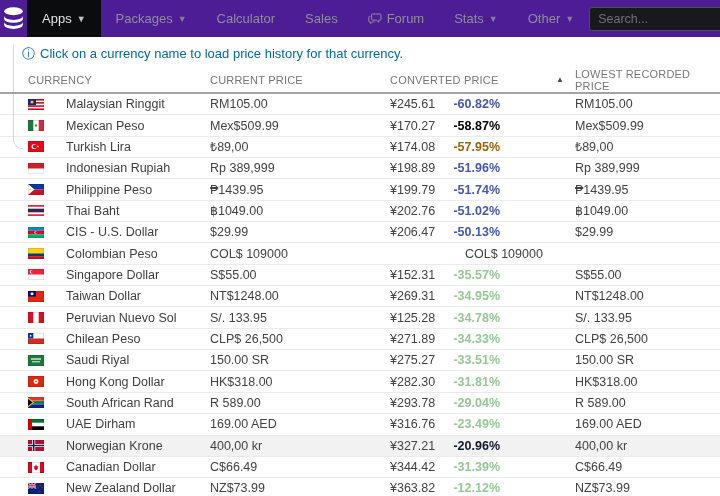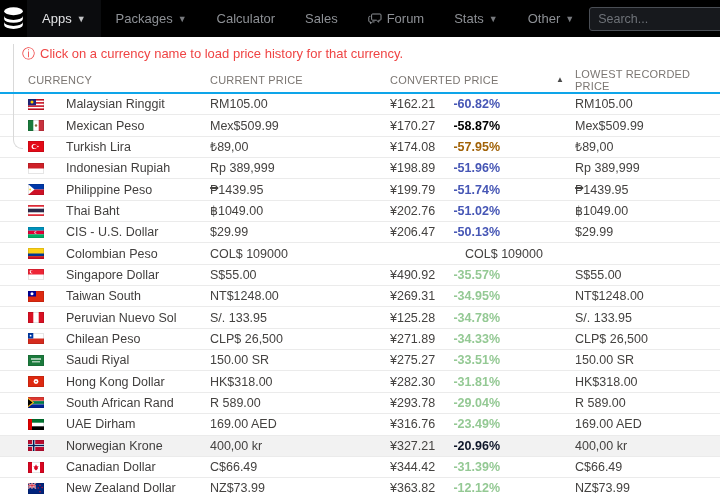--- a/index.html
+++ b/index.html
@@ -1,41 +1,41 @@
 <!DOCTYPE html>
 <html><head>
 <meta charset="utf-8">
 <style>
   html,body{margin:0;padding:0;}
   body{width:720px;height:496px;overflow:hidden;background:#fff;
        font-family:"Liberation Sans",sans-serif;-webkit-font-smoothing:antialiased;}
   
-  .nav{height:37px;background:#000000;display:flex;align-items:center;}
+  .nav{height:37px;background:#4c1d95;display:flex;align-items:center;}
   .logo{width:54px;height:37px;display:flex;align-items:center;justify-content:center;cursor:pointer;}
   .nav-items{display:flex;height:37px;}
   .nav-item{padding:0 15px;height:37px;display:flex;align-items:center;gap:5px;
             font-size:13px;color:#8d9095;cursor:pointer;white-space:nowrap;}
   .nav-item.active{background:#0b0c0e;color:#e2e3e5;}
   .caret{font-size:9px;opacity:.85;margin-top:1px;}
   .forum-ic{display:flex;align-items:center;}
   .search{margin-left:auto;margin-right:8px;width:146px;height:22px;
           background:#17191d;border:1px solid #4a4e55;border-radius:3px;
           color:#cfd1d4;padding:0 8px;font-size:12.5px;outline:none;
           font-family:"Liberation Sans",sans-serif;}
   .search::placeholder{color:#6e7278;}
   
   main{position:relative;}
   .decor{position:absolute;left:13px;top:7px;width:9px;height:104px;
          border-left:1px solid #d9d9d9;border-bottom:1px solid #d9d9d9;
          border-bottom-left-radius:9px;pointer-events:none;}
-  .info{padding:9px 0 6px 22px;color:#ef4444;font-size:13px;line-height:16px;}
+  .info{padding:9px 0 6px 22px;color:#0369a1;font-size:13px;line-height:16px;}
   .info .i-ic{margin-right:5px;}
   .thead{display:grid;grid-template-columns:182px 180px 110px auto;
          padding-left:28px;height:24px;align-items:center;position:relative;
-         border-bottom:2px solid #0ea5e9;color:#7b7672;font-size:11px;letter-spacing:.2px;}
+         border-bottom:2px solid #a3a3a3;color:#7b7672;font-size:11px;letter-spacing:.2px;}
   .thead>div{cursor:pointer;}
   .low-h{padding-left:75px;}
   .sort{position:absolute;left:556px;top:50%;transform:translateY(-54%);
         font-size:8px;color:#4a4a4a;cursor:pointer;}
   .row{display:grid;grid-template-columns:182px 180px 110px auto;
        padding-left:28px;height:20.35px;align-items:center;
        border-top:1px solid #ebebeb;font-size:12.5px;color:#444240;}
   #tbody .row:first-child{border-top:none;}
   .hl-gray{background:#f2f2f2;}
   .name{display:flex;align-items:center;gap:22px;overflow:hidden;}
@@ -120,21 +120,21 @@
                 <rect y="9.4" width="16" height="1.6"></rect>
               </g>
               <rect width="8" height="6.3" fill="#20247a"></rect>
               <circle cx="4" cy="3.1" r="1.5" fill="#ffcc00"></circle>
             </svg>
           </span>
           <a class="cur">Malaysian Ringgit</a>
         </div>
         <div class="c">RM105.00</div>
         <div class="c conv">
-          <span>¥162.21</span>
+          <span>¥245.61</span>
           <span class="pct" style="color:#4656b5">-60.82%</span>
         </div>
         <div class="c low">RM105.00</div>
       </div>
       <div class="row">
         <div class="c name">
           <span class="flag">
             <svg viewBox="0 0 16 11" width="16" height="11">
               <rect width="16" height="11" fill="#fff"></rect>
               <rect width="5.3" height="11" fill="#1a7a3c"></rect>
@@ -265,35 +265,35 @@
               <rect width="16" height="11" fill="#fff"></rect>
               <rect width="16" height="5.5" fill="#ee2536"></rect>
               <circle cx="3.4" cy="2.7" r="1.7" fill="#fff"></circle>
               <circle cx="4.1" cy="2.7" r="1.4" fill="#ee2536"></circle>
             </svg>
           </span>
           <a class="cur">Singapore Dollar</a>
         </div>
         <div class="c">S$55.00</div>
         <div class="c conv">
-          <span>¥490.92</span>
+          <span>¥152.31</span>
           <span class="pct" style="color:#94c994">-35.57%</span>
         </div>
         <div class="c low">S$55.00</div>
       </div>
       <div class="row">
         <div class="c name">
           <span class="flag">
             <svg viewBox="0 0 16 11" width="16" height="11">
               <rect width="16" height="11" fill="#de2910"></rect>
               <rect width="8" height="5.5" fill="#000095"></rect>
               <circle cx="4" cy="2.7" r="1.5" fill="#fff"></circle>
             </svg>
           </span>
-          <a class="cur">Taiwan South</a>
+          <a class="cur">Taiwan Dollar</a>
         </div>
         <div class="c">NT$1248.00</div>
         <div class="c conv">
           <span>¥269.31</span>
           <span class="pct" style="color:#94c994">-34.95%</span>
         </div>
         <div class="c low">NT$1248.00</div>
       </div>
       <div class="row">
         <div class="c name">

